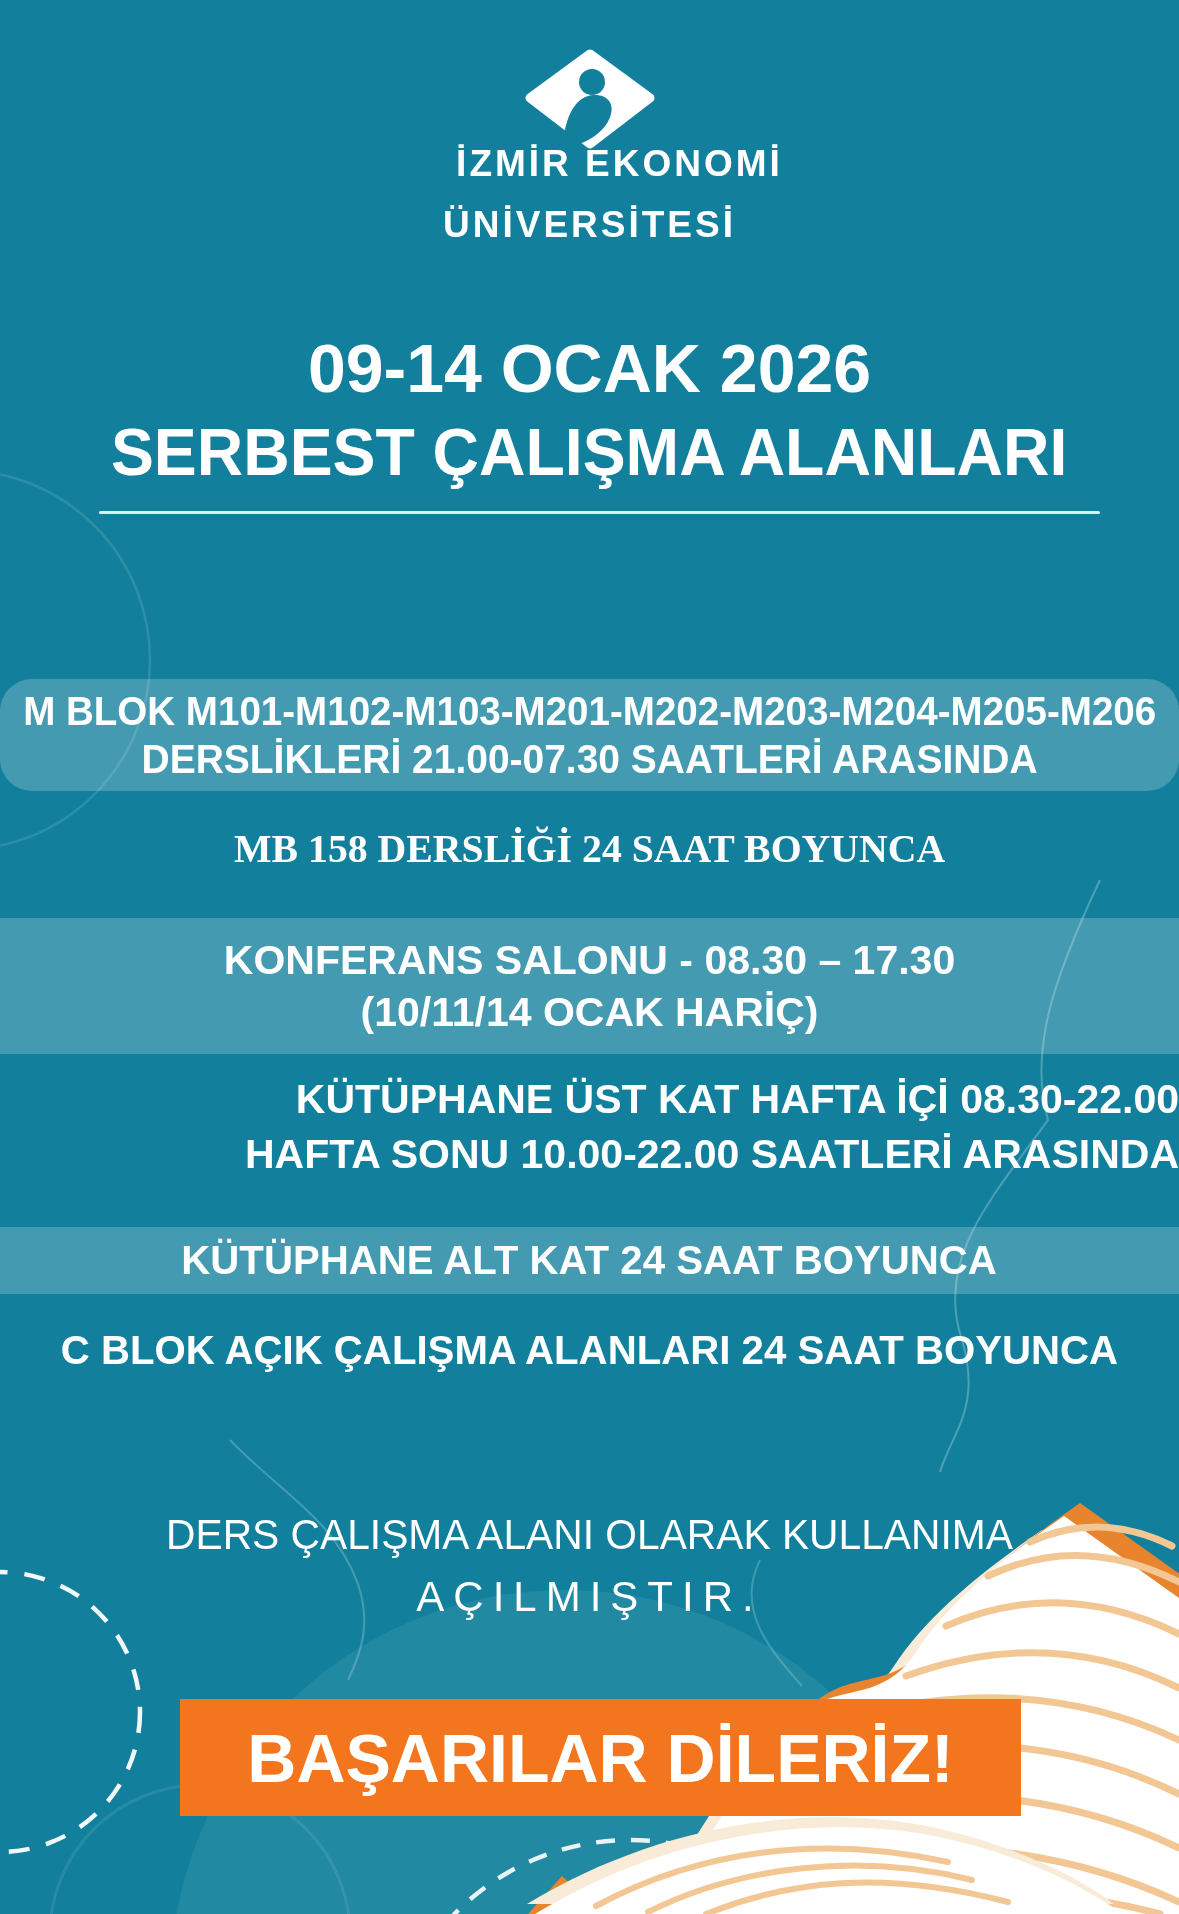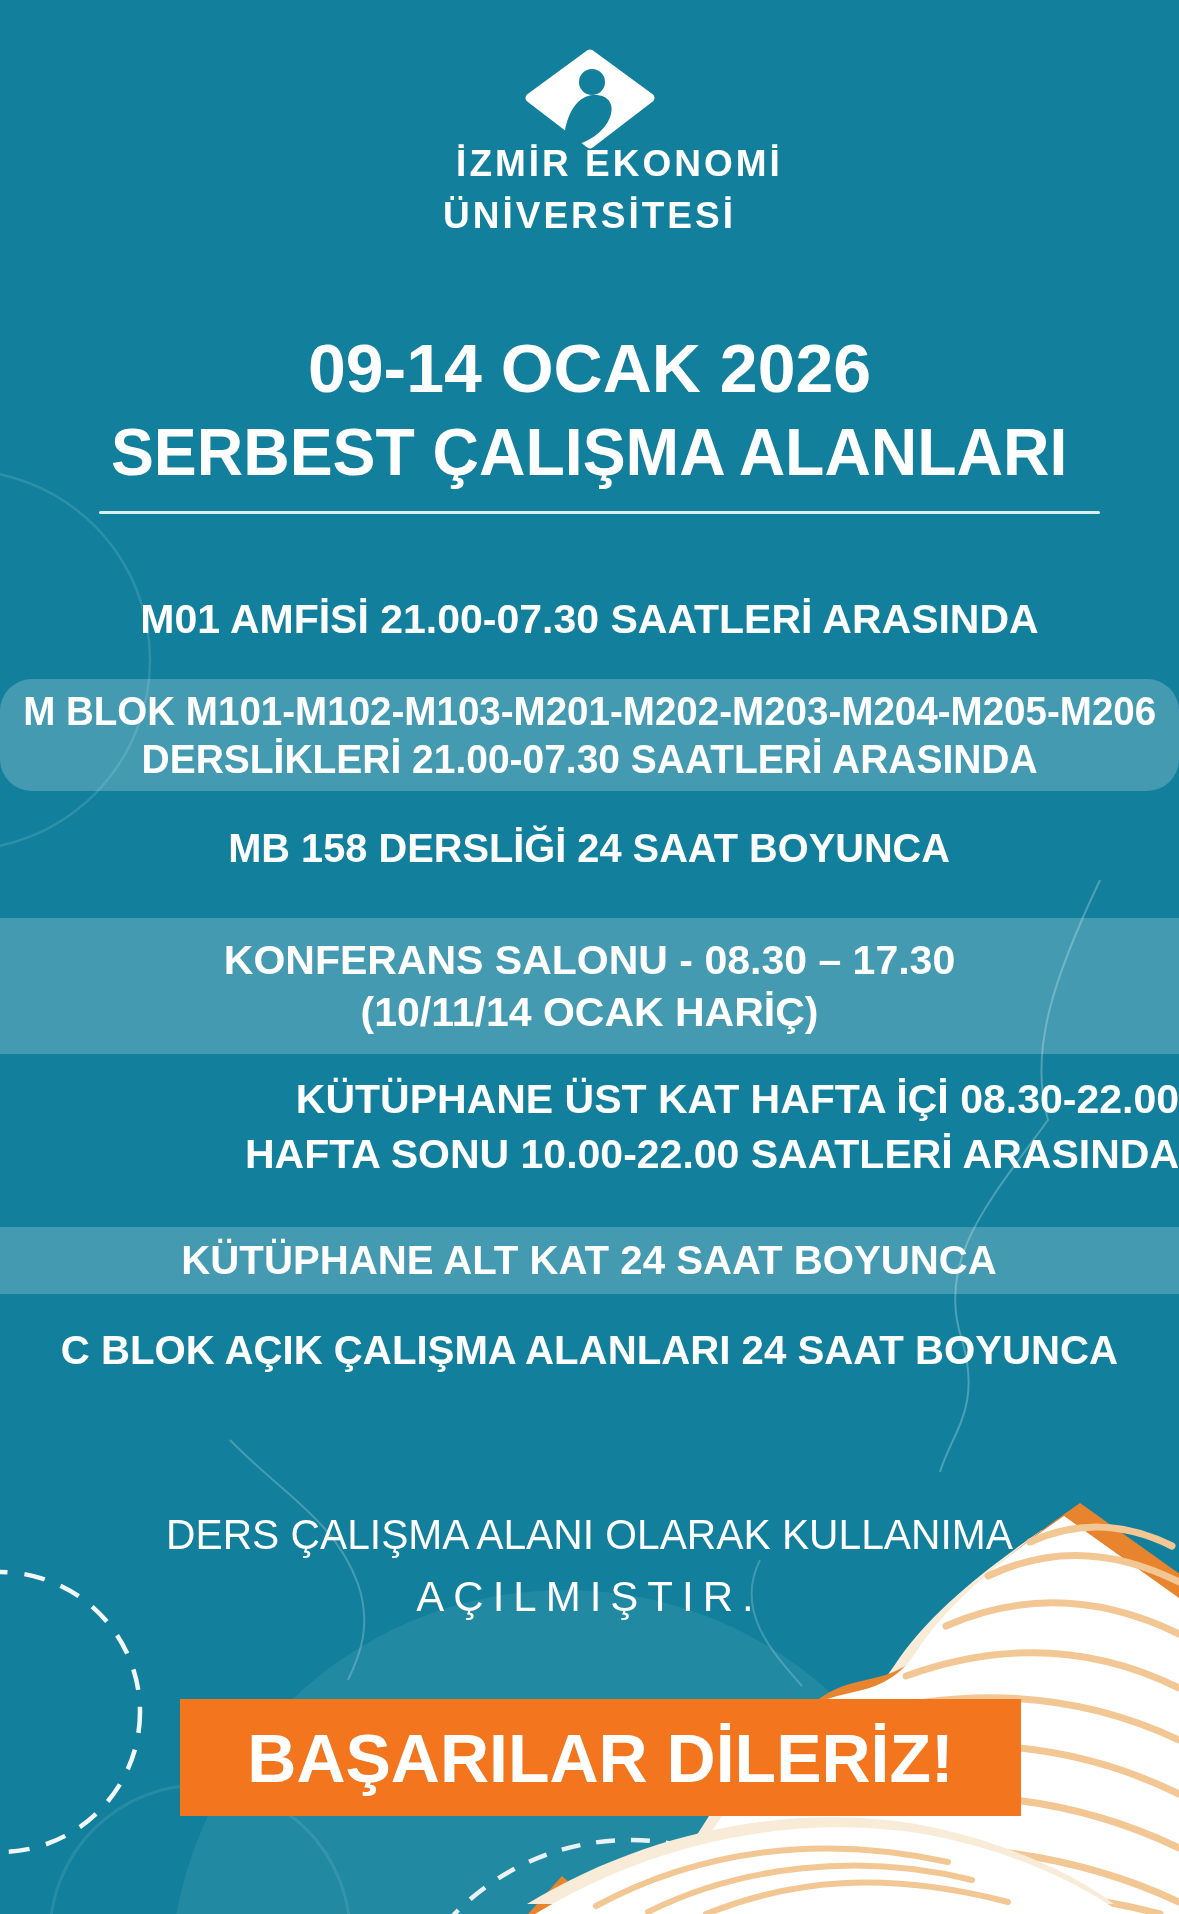--- a/index.html
+++ b/index.html
@@ -8,21 +8,21 @@
     background:#12809C;color:#fff;
     font-family:"Liberation Sans", sans-serif;
   }
   .poster *{box-sizing:border-box;}
   svg.decor{position:absolute;left:0;top:0;pointer-events:none;}
 
   
   .logo-mark{position:absolute;left:524px;top:48px;width:132px;height:102px;}
   .brand-line{position:absolute;left:0;width:100%;text-align:center;
     font-weight:700;font-size:37px;letter-spacing:3px;line-height:42px;white-space:nowrap;}
-  .brand1{top:143px;margin-left:30px;} .brand2{top:195px;}
+  .brand1{top:143px;margin-left:30px;} .brand2{top:204px;}
 
   
   .title-line{position:absolute;left:0;width:100%;text-align:center;
     font-weight:700;white-space:nowrap;line-height:76px;}
   .title1{top:330px;font-size:68px;}
   .title2{top:414px;font-size:67px;}
   .divider{position:absolute;left:99px;top:511px;width:1001px;height:3px;
     background:rgba(236,249,251,.92);border-radius:2px;}
 
   
@@ -30,21 +30,21 @@
     font-size:41px;font-weight:700;line-height:52px;white-space:nowrap;}
   .stripe{position:absolute;left:0;width:100%;background:rgba(255,255,255,.21);
     display:flex;flex-direction:column;justify-content:center;align-items:center;
     font-size:41px;font-weight:700;white-space:nowrap;}
   .fit{display:inline-block;transform-origin:50% 50%;}
   .sx94{transform:scaleX(.94);} .sx95{transform:scaleX(.95);}
   .sx96{transform:scaleX(.96);} .sx97{transform:scaleX(.97);} .sx98{transform:scaleX(.98);}
 
   .r-m01{top:593px;}
   .s-mblok{top:679px;height:112px;line-height:48px;border-radius:32px;}
-  .r-mb158{top:822px;}
+  .r-mb158{top:822px;font-family:Liberation Serif, serif;}
   .s-konferans{top:918px;height:136px;line-height:52px;}
   .r-kutup-ust{top:1072px;line-height:55px;text-align:right;}
   .s-altkat{top:1227px;height:67px;}
   .r-cblok{top:1324px;}
   .s-dblok{top:1398px;height:66px;}
 
   
   .note{position:absolute;left:0;top:1504px;width:100%;text-align:center;
     font-size:42px;font-weight:400;line-height:62px;white-space:nowrap;}
   .note .l2{letter-spacing:9px;}
@@ -118,23 +118,20 @@
   </div>
 
   <div class="title-line title1">
     <span class="fit">09-14 OCAK 2026</span>
   </div>
   <div class="title-line title2">
     <span class="fit sx96">SERBEST ÇALIŞMA ALANLARI</span>
   </div>
   <div class="divider"></div>
 
-  <div class="row r-m01">
-    <span class="fit">M01 AMFİSİ 21.00-07.30 SAATLERİ ARASINDA</span>
-  </div>
 
   <div class="stripe s-mblok">
     <span class="fit sx94">M BLOK M101-M102-M103-M201-M202-M203-M204-M205-M206</span>
     <span class="fit sx95">DERSLİKLERİ 21.00-07.30 SAATLERİ ARASINDA</span>
   </div>
 
   <div class="row r-mb158">
     <span class="fit sx97">MB 158 DERSLİĞİ 24 SAAT BOYUNCA</span>
   </div>
 

